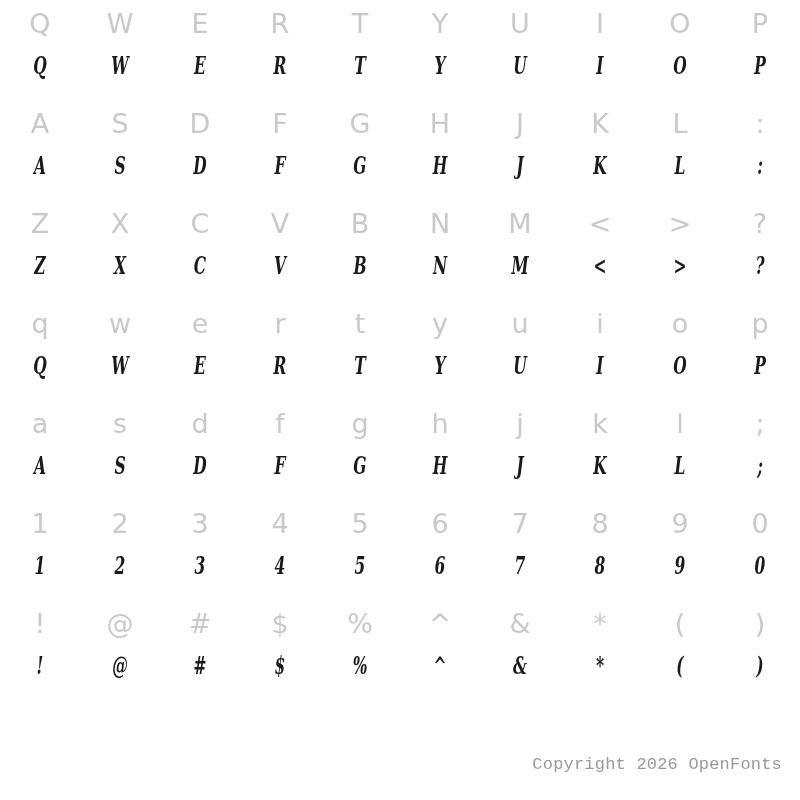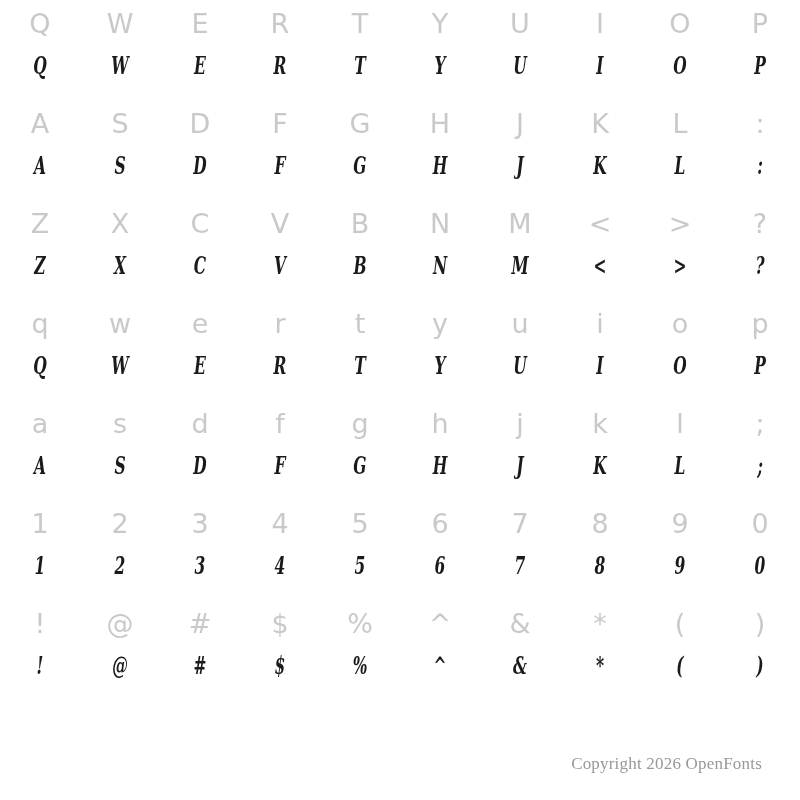--- a/index.html
+++ b/index.html
@@ -59,23 +59,23 @@
     font-style: italic;
     font-weight: bold;
     font-size: 25px;
     color: #1a1a1a;
     padding-top: 14px;
     transform: scaleX(0.62);
   }
 
   .copyright {
     position: absolute;
-    right: 38px;
+    right: 18px;
     bottom: 26px;
-    font-family: Liberation Serif, serif;
+    font-family: Liberation Mono, monospace;
     font-size: 17px;
     color: #999999;
     letter-spacing: 0.2px;
   }
 </style>
 </head>
 <body>
 
 <div id="specimen">
 

